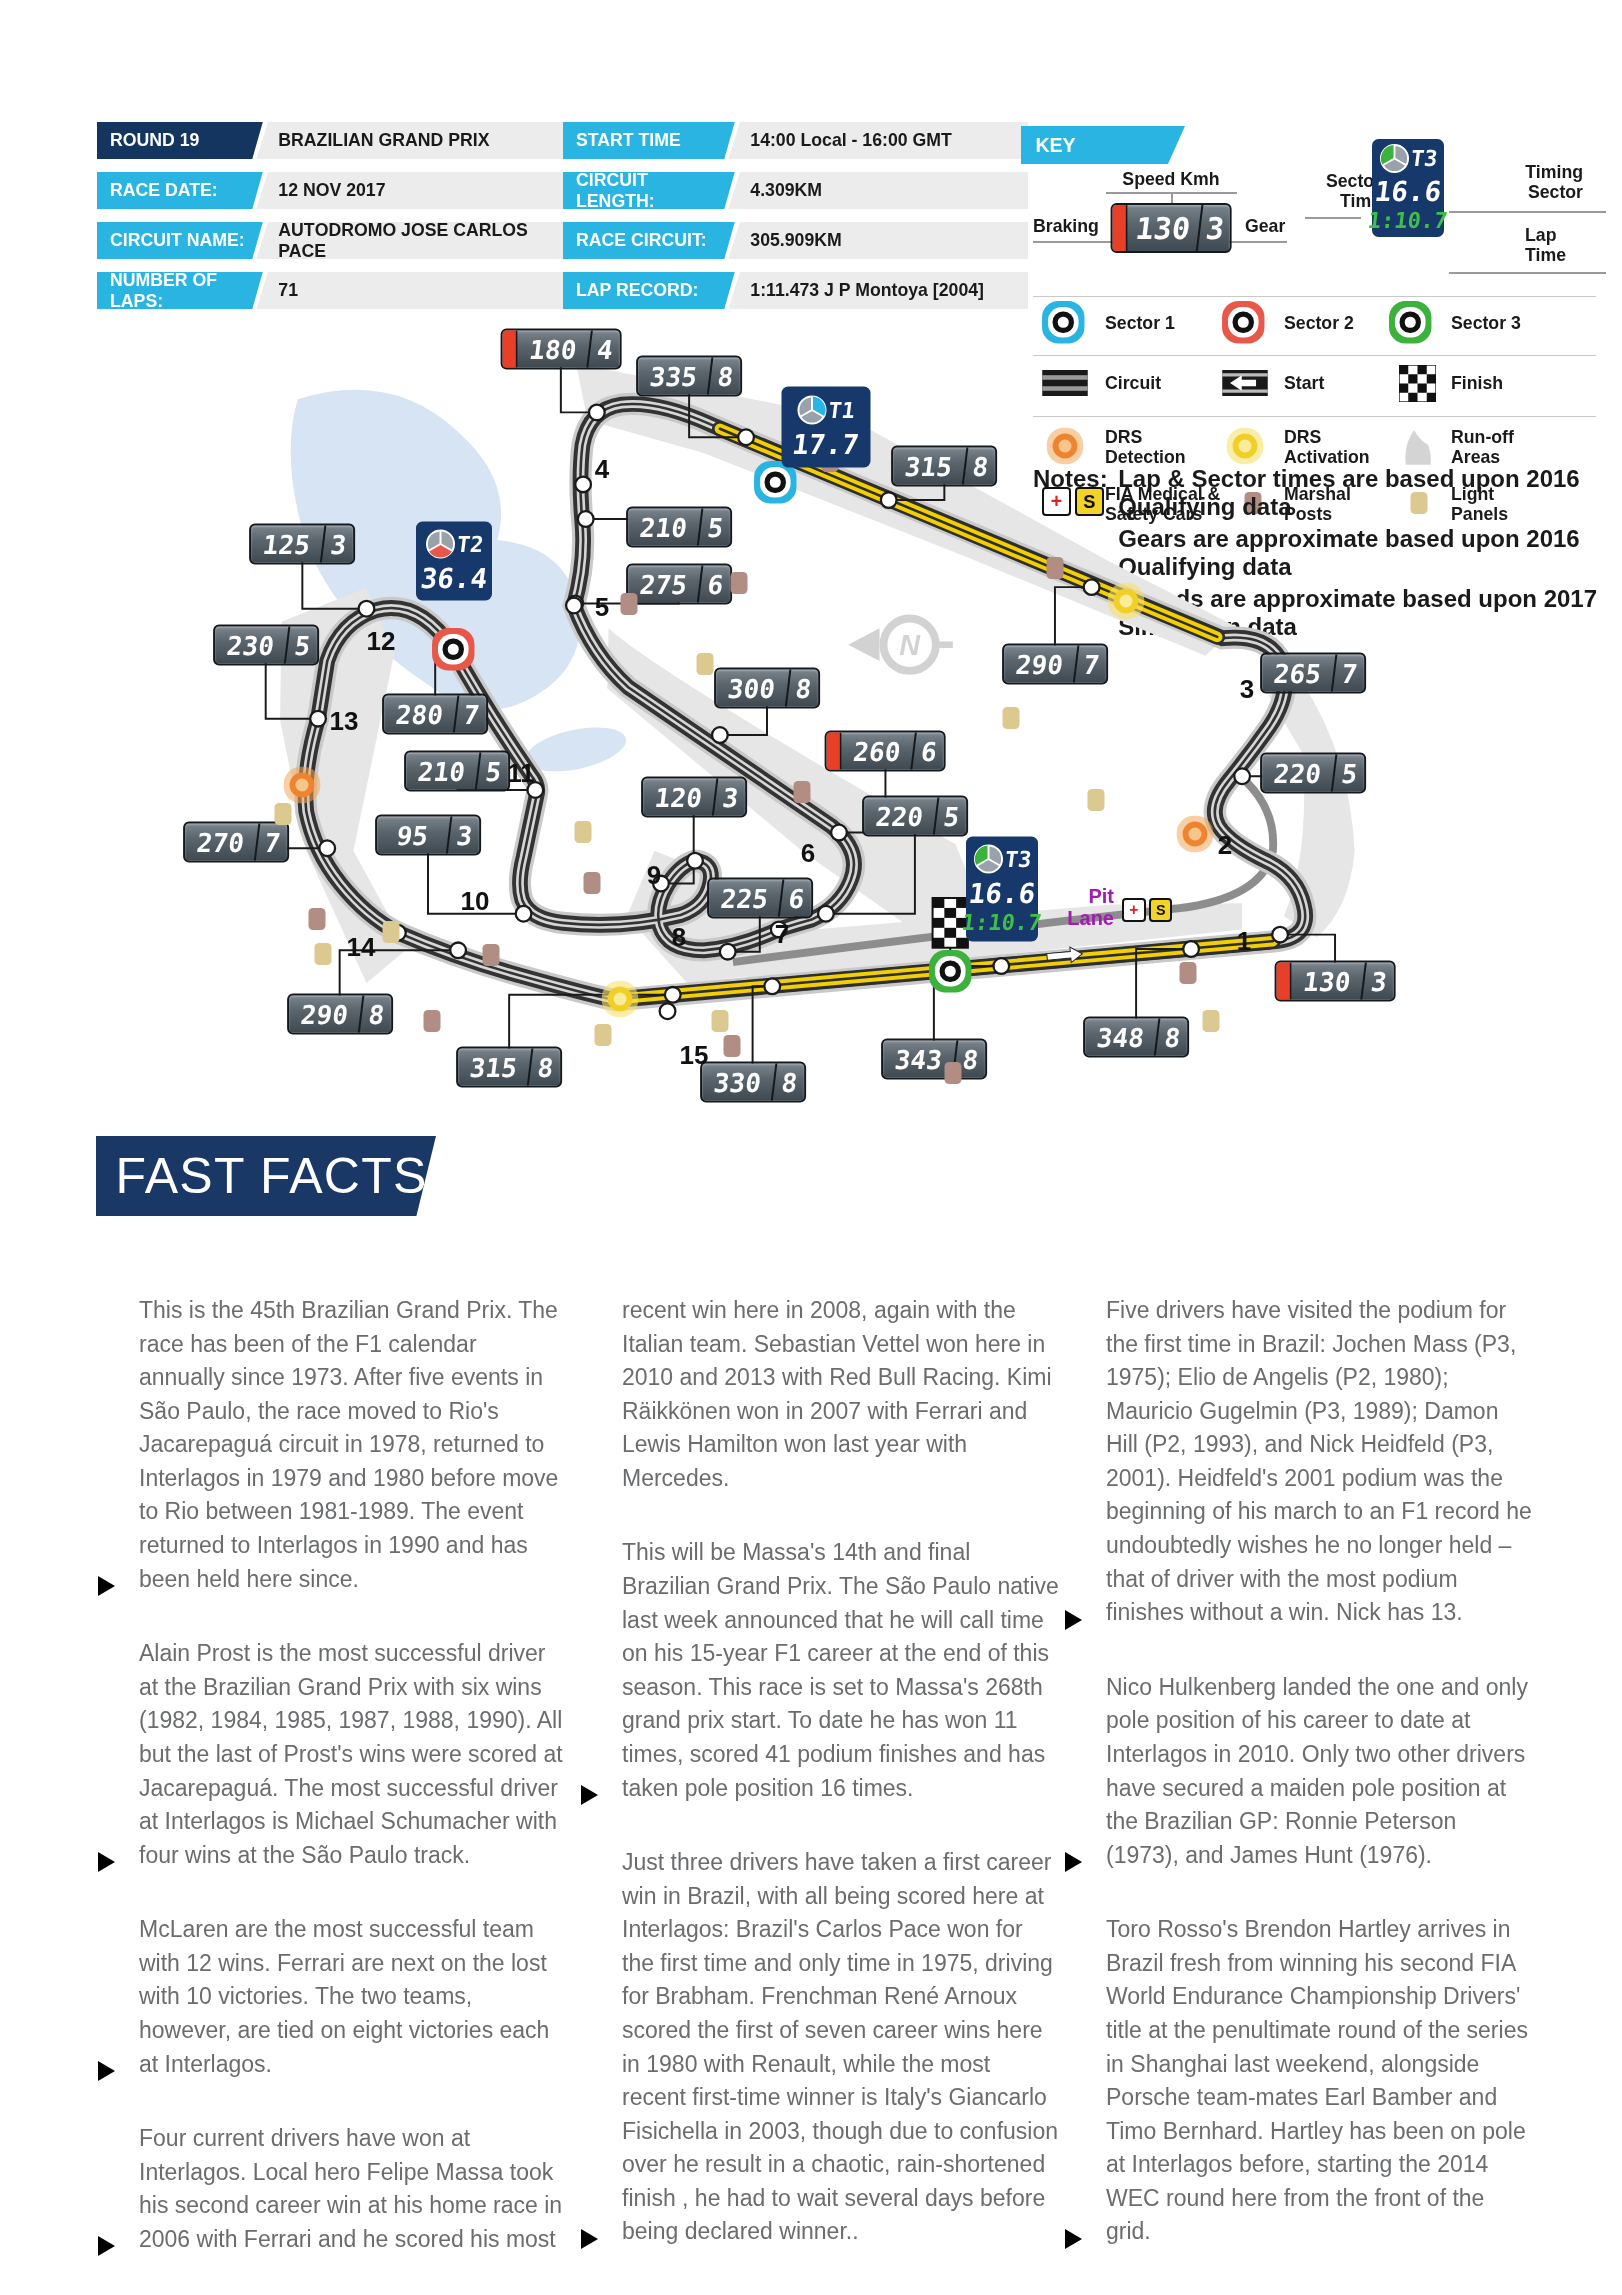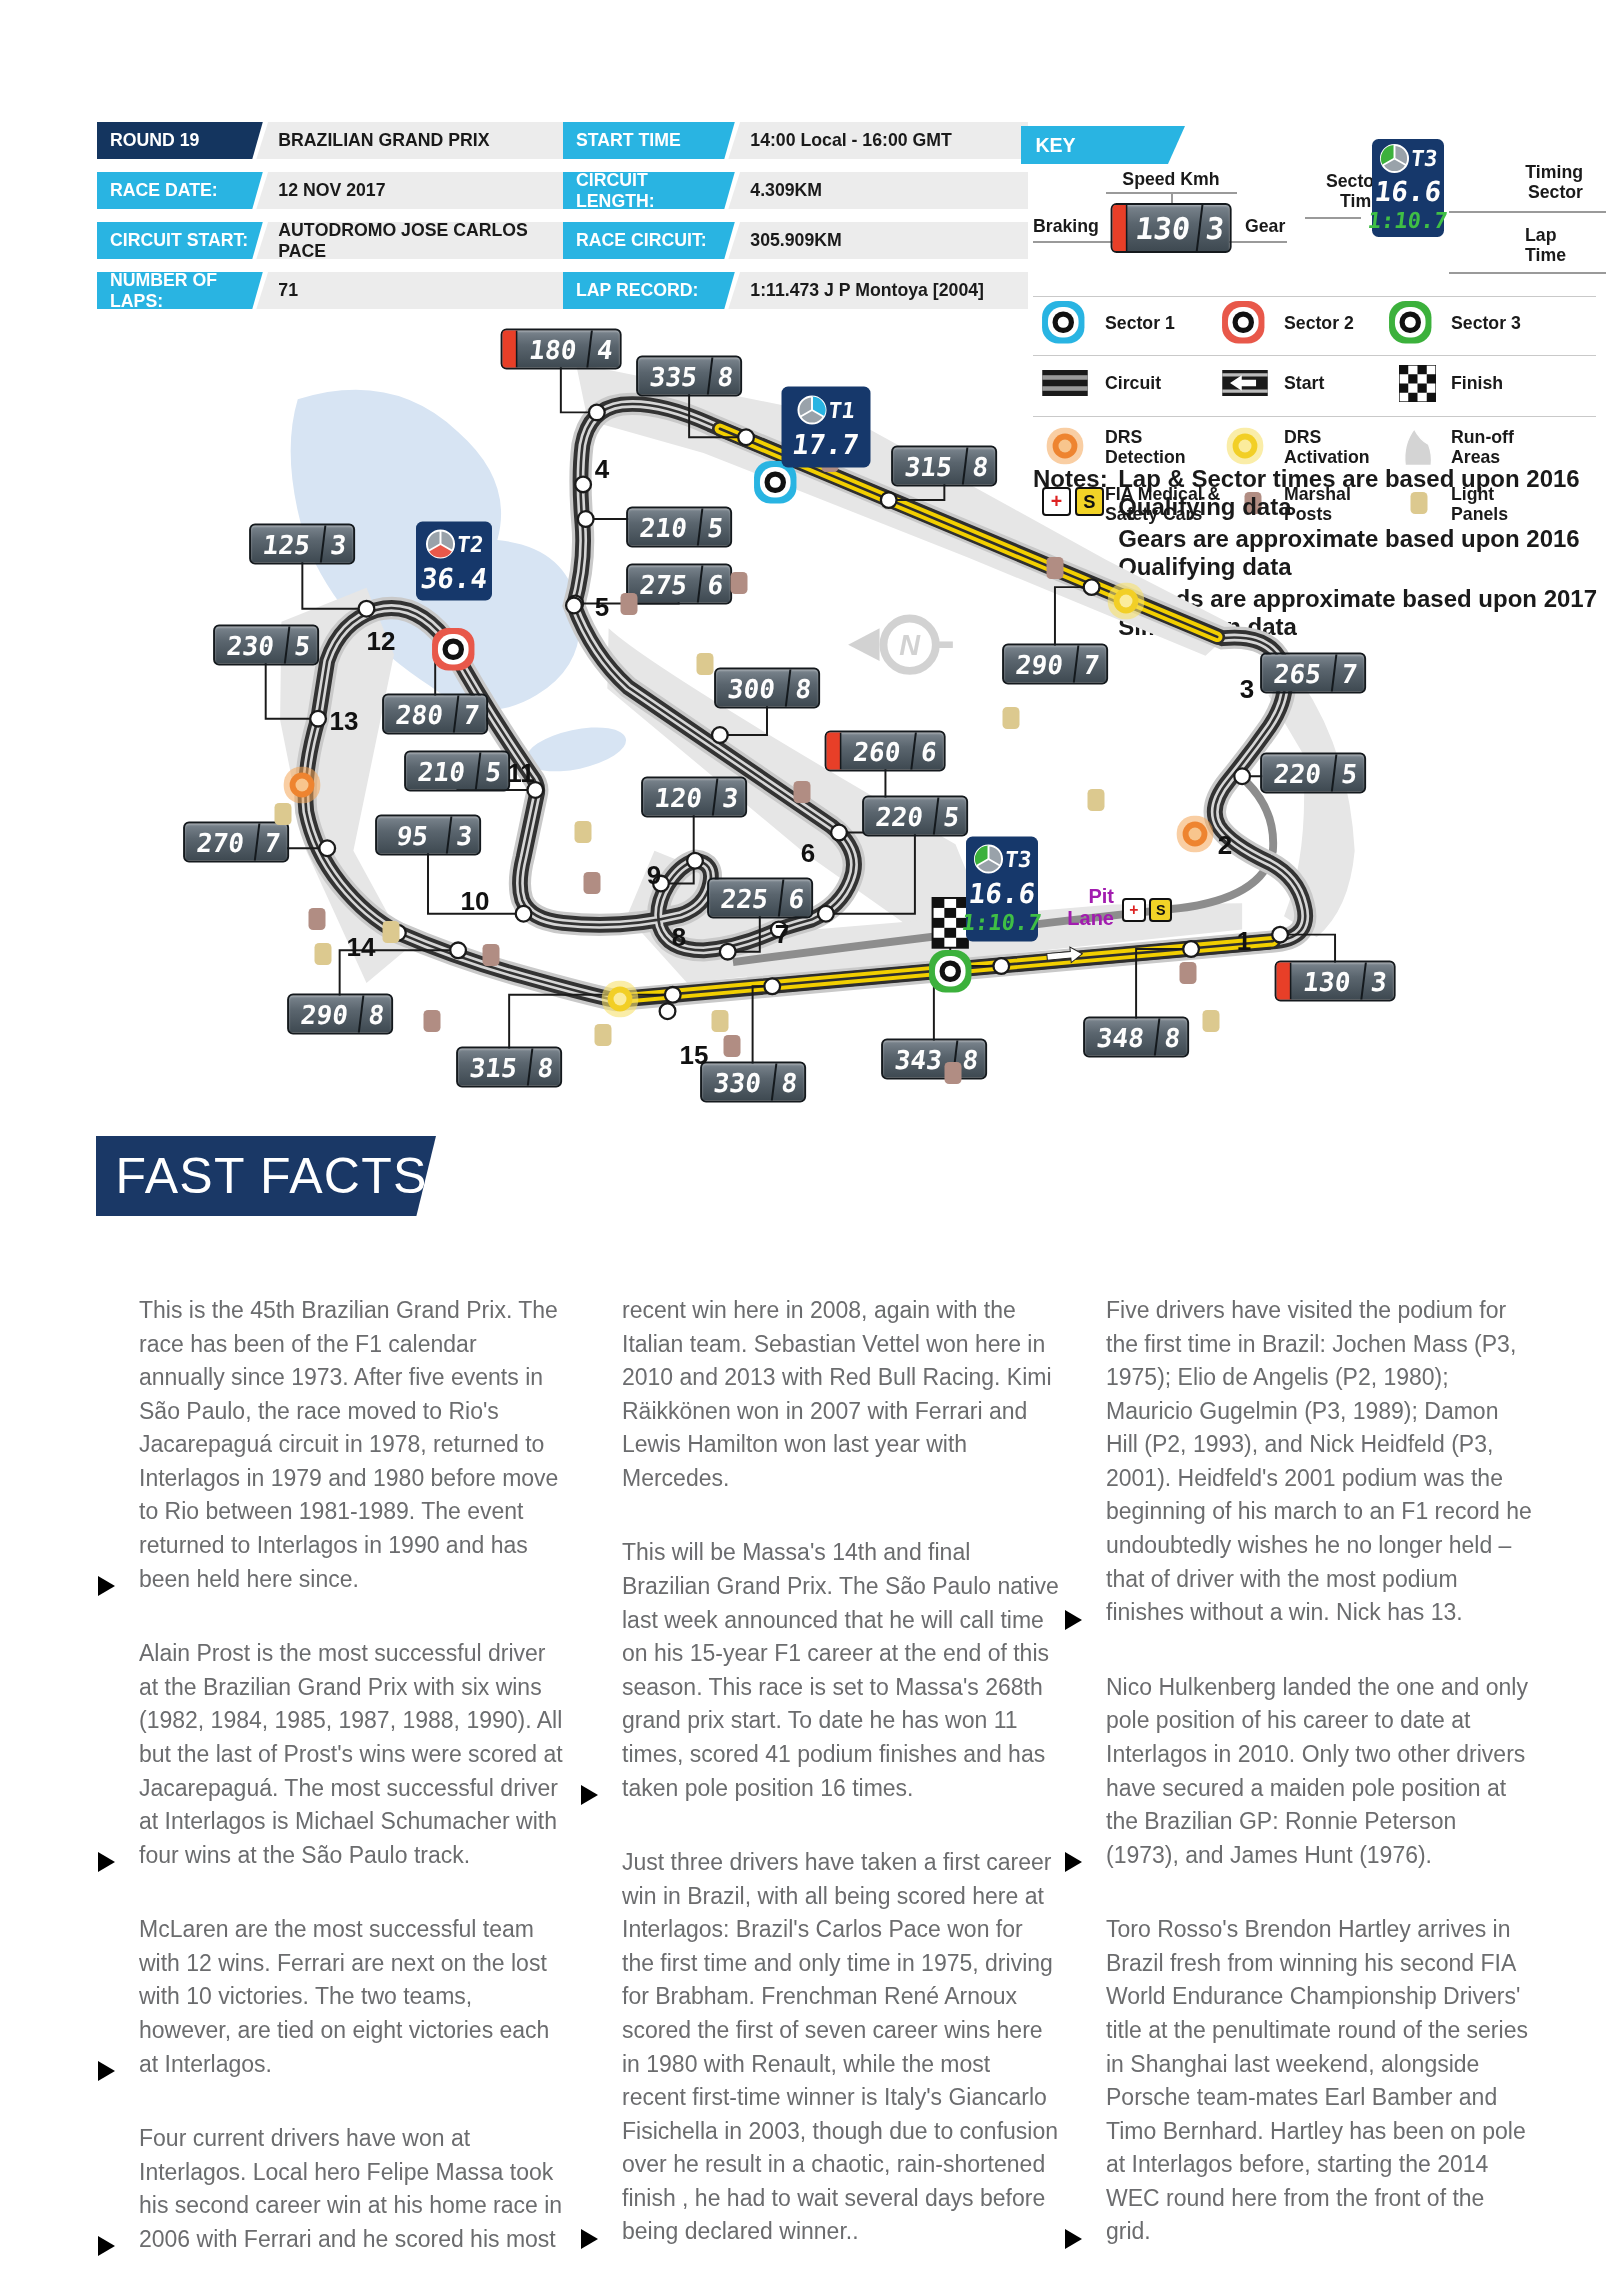--- a/index.html
+++ b/index.html
@@ -70,21 +70,21 @@
   <div class="info-table" style="left:97px;top:122px;">
     <div class="info-row">
       <div class="info-label dark" style="width:141px">ROUND 19</div>
       <div class="info-value" style="width:281px">BRAZILIAN GRAND PRIX</div>
     </div>
     <div class="info-row">
       <div class="info-label" style="width:141px">RACE DATE:</div>
       <div class="info-value" style="width:281px">12 NOV 2017</div>
     </div>
     <div class="info-row">
-      <div class="info-label" style="width:141px">CIRCUIT START:</div>
+      <div class="info-label" style="width:141px">CIRCUIT NAME:</div>
       <div class="info-value" style="width:281px">AUTÓDROMO JOSÉ CARLOS PACE</div>
     </div>
     <div class="info-row">
       <div class="info-label" style="width:141px">NUMBER OF LAPS:</div>
       <div class="info-value" style="width:281px">71</div>
     </div>
   </div>
 
   <div class="info-table" style="left:563px;top:122px;">
     <div class="info-row">

